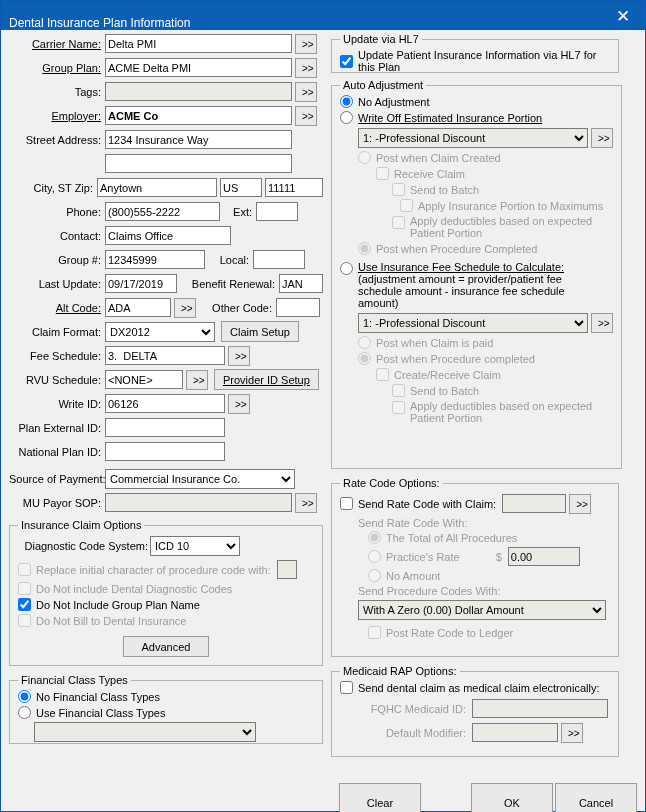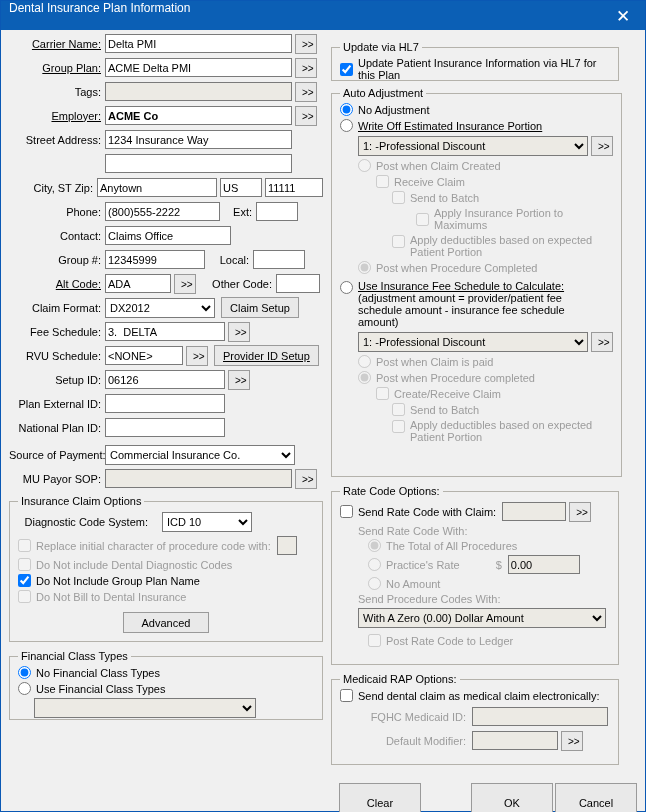--- a/index.html
+++ b/index.html
@@ -12,34 +12,34 @@
     overflow:hidden;
   }
   .window{
     position:relative;width:646px;height:812px;
     border:1px solid #0a58b4;
     box-sizing:border-box;
     background:#f0f0f0;
   }
   .titlebar{
     height:29px;background:#0b5fb5;color:#fff;
-    display:flex;align-items:flex-start;
+    display:flex;align-items:flex-end;
     font-size:12px;
     padding-left:8px;
     box-sizing:border-box;
   }
   .titlebar .title{flex:1;}
   .titlebar .close{
     width:44px;height:29px;display:flex;align-items:center;justify-content:center;
     font-size:17px;font-family:"DejaVu Sans",sans-serif;
   }
   .content{position:absolute;top:30px;left:0;width:644px;height:780px;}
 
   .col-left{position:absolute;left:8px;top:2px;width:314px;}
-  .col-right{position:absolute;left:330px;top:10px;width:288px;}
+  .col-right{position:absolute;left:330px;top:2px;width:288px;}
 
   
   .row{display:flex;align-items:center;margin-bottom:3px;height:21px;}
   .lbl{text-align:right;padding-right:4px;white-space:nowrap;}
   .lbl.u{text-decoration:underline;}
   input.t{
     border:1px solid #7a7a7a;background:#fff;height:19px;
     font-family:"Liberation Sans",sans-serif;font-size:11px;
     padding:1px 2px;box-sizing:border-box;
   }
@@ -142,20 +142,26 @@
         <input class="t" style="width: 126px;" value="Claims Office">
       </div>
 
       <div class="row">
         <span class="lbl" style="width:92px">Group #:</span>
         <input class="t" style="width: 100px;" value="12345999">
         <span class="lbl" style="width:44px">Local:</span>
         <input class="t" style="width: 52px;" value="">
       </div>
 
+      <div class="row">
+        <span class="lbl" style="width:92px">Last Update:</span>
+        <input class="t" style="width: 72px;" value="09/17/2019">
+        <span class="lbl" style="width:98px">Benefit Renewal:</span>
+        <input class="t" style="width: 44px;" value="JAN">
+      </div>
 
       <div class="row">
         <span class="lbl u" style="width:92px">Alt Code:</span>
         <input class="t" style="width: 66px;" value="ADA">
         <button class="btn-sm">&gt;&gt;</button>
         <span class="lbl" style="width:76px">Other Code:</span>
         <input class="t" style="width: 44px;" value="">
       </div>
 
       <div class="row">
@@ -173,21 +179,21 @@
       </div>
 
       <div class="row">
         <span class="lbl" style="width:92px">RVU Schedule:</span>
         <input class="t" style="width: 78px;" value="&lt;NONE&gt;">
         <button class="btn-sm">&gt;&gt;</button>
         <button class="btn u" style="margin-left:6px">Provider ID Setup</button>
       </div>
 
       <div class="row">
-        <span class="lbl" style="width:92px">Setup ID:</span>
+        <span class="lbl" style="width:92px">Write ID:</span>
         <input class="t" style="width: 120px;" value="06126">
         <button class="btn-sm">&gt;&gt;</button>
       </div>
 
       <div class="row">
         <span class="lbl" style="width:92px">Plan External ID:</span>
         <input class="t" style="width: 120px;" value="">
       </div>
 
       <div class="row">
@@ -204,21 +210,21 @@
 
       <div class="row">
         <span class="lbl" style="width:92px">MU Payor SOP:</span>
         <input class="t gray" style="width: 187px;" value="">
         <button class="btn-sm">&gt;&gt;</button>
       </div>
 
       <fieldset style="margin-top:6px">
         <legend>Insurance Claim Options</legend>
         <div class="row" style="margin-bottom:4px">
-          <span style="width:130px;text-align:right;padding-right:14px">Diagnostic Code System:</span>
+          <span style="width:130px;text-align:right;padding-right:2px">Diagnostic Code System:</span>
           <select class="sel" style="width:90px">
             <option>ICD 10</option>
           </select>
         </div>
         <div class="chk dis">
           <input type="checkbox" disabled="" style="">
           <span>Replace initial character of procedure code with:</span>
           <input class="t gray" style="width: 20px; margin-left: 6px;" value="">
         </div>
         <div class="chk dis">
@@ -289,21 +295,21 @@
           <span>Post when Claim Created</span>
         </div>
         <div class="chk dis" style="margin-left:36px">
           <input type="checkbox" disabled="" style="">
           <span>Receive Claim</span>
         </div>
         <div class="chk dis" style="margin-left:52px">
           <input type="checkbox" disabled="" style="">
           <span>Send to Batch</span>
         </div>
-        <div class="chk dis" style="margin-left:76px">
+        <div class="chk dis" style="margin-left:60px">
           <input type="checkbox" disabled="" style="">
           <span>Apply Insurance Portion to Maximums</span>
         </div>
         <div class="chk dis" style="margin-left:52px;align-items:flex-start">
           <input type="checkbox" disabled="" style="margin-top: 1px;">
           <span style="width:198px;line-height:12px">Apply deductibles based on expected Patient Portion</span>
         </div>
         <div class="rad dis" style="margin-left:18px;margin-top:2px">
           <input type="radio" name="aa1" checked="" disabled="" style="">
           <span>Post when Procedure Completed</span>

